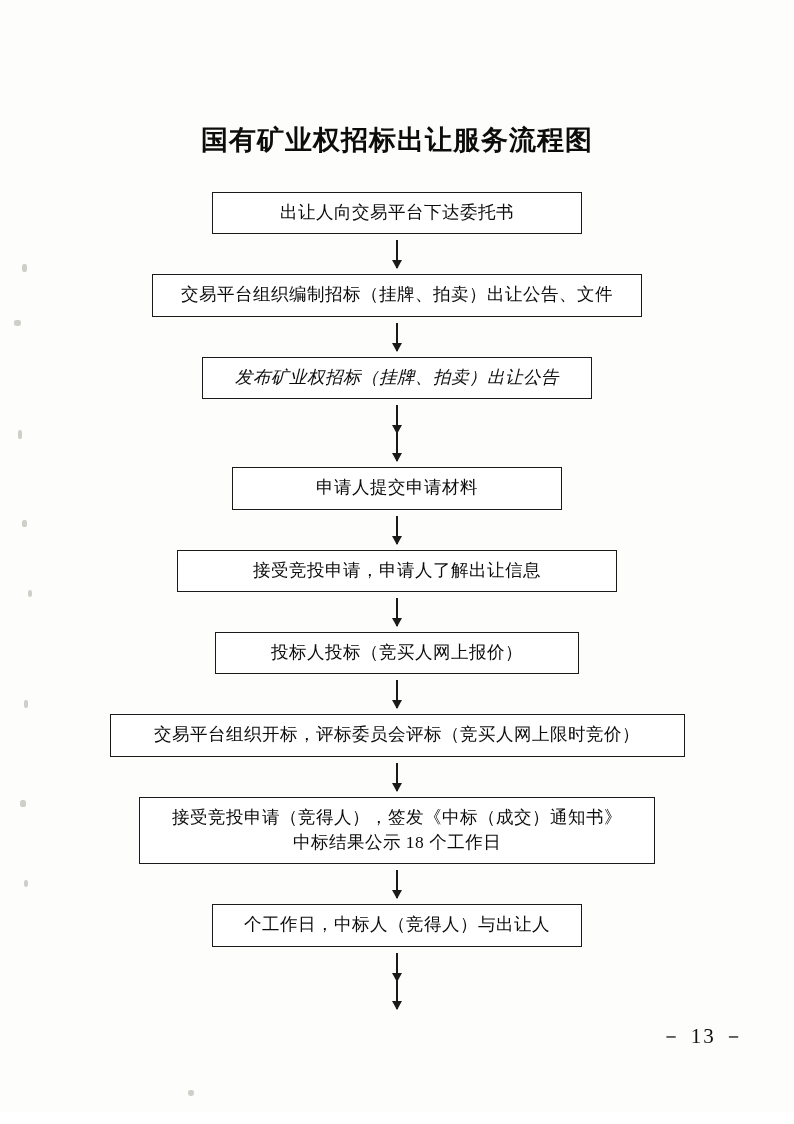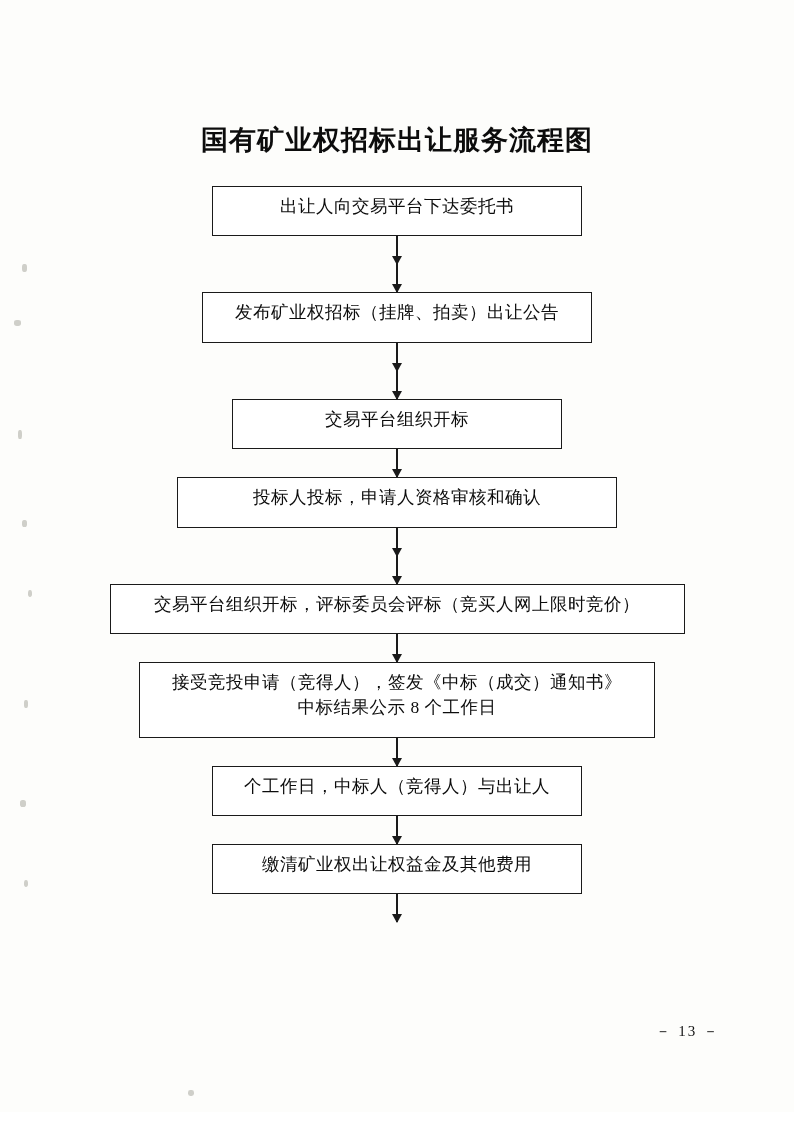--- a/index.html
+++ b/index.html
@@ -40,28 +40,28 @@
     color: #0c0c0c;
   }
   .flow {
     position: absolute;
     top: 186px;
     left: 0;
     width: 794px;
   }
   .step {
     position: relative;
-    margin: 0 auto;
+    margin: 6px auto;
     box-sizing: border-box;
     border: 1.6px solid #1a1a1a;
     background: #ffffff;
     text-align: center;
     font-size: 17.5px;
     line-height: 1.45;
-    padding: 7px 10px 16px 10px;
+    padding: 7px 10px 8px 10px;
     color: #0c0c0c;
     letter-spacing: 0.5px;
   }
   .step .l2 {
     display: block;
   }
   .connector {
     position: relative;
     margin: 0 auto;
     width: 2px;
@@ -74,23 +74,23 @@
     bottom: -1px;
     transform: translateX(-50%);
     width: 0;
     height: 0;
     border-left: 5.5px solid transparent;
     border-right: 5.5px solid transparent;
     border-top: 9px solid #1a1a1a;
   }
   .pagenum {
     position: absolute;
-    right: 74px;
+    right: 48px;
     top: 1022px;
-    font-size: 15px;
+    font-size: 21px;
     letter-spacing: 2px;
     color: #111111;
   }
 </style>
 </head>
 <body>
 
 <div class="page">
 
   <div class="speck" style="left:22px; top:264px; width:5px; height:8px;"></div>
@@ -105,60 +105,63 @@
 
   <div class="title">国有矿业权招标出让服务流程图</div>
 
   <div class="flow">
 
     <div class="step" style="width:370px;">
       <span>出让人向交易平台下达委托书</span>
     </div>
     <div class="connector" style="height:28px;"></div>
 
+    <div class="step" style="width:490px;">
+      <span>交易平台组织编制招标（挂牌、拍卖）出让公告、文件</span>
+    </div>
     <div class="connector" style="height:28px;"></div>
 
-    <div class="step" style="width:390px;">
+    <div class="step" style="width:390px;font-style:italic;">
       <span>发布矿业权招标（挂牌、拍卖）出让公告</span>
     </div>
     <div class="connector" style="height:28px;"></div>
 
     <div class="connector" style="height:28px;"></div>
 
     <div class="step" style="width:330px;">
-      <span>交易平台组织开标</span>
+      <span>申请人提交申请材料</span>
     </div>
     <div class="connector" style="height:28px;"></div>
 
     <div class="step" style="width:440px;">
-      <span>投标人投标，申请人资格审核和确认</span>
+      <span>接受竞投申请，申请人了解出让信息</span>
     </div>
     <div class="connector" style="height:28px;"></div>
 
+    <div class="step" style="width:364px;">
+      <span>投标人投标（竞买人网上报价）</span>
+    </div>
     <div class="connector" style="height:28px;"></div>
 
     <div class="step" style="width:575px;">
       <span>交易平台组织开标，评标委员会评标（竞买人网上限时竞价）</span>
     </div>
     <div class="connector" style="height:28px;"></div>
 
     <div class="step" style="width:516px;">
       <span>接受竞投申请（竞得人），签发《中标（成交）通知书》</span>
-      <span class="l2">中标结果公示 8 个工作日</span>
+      <span class="l2">中标结果公示 18 个工作日</span>
     </div>
     <div class="connector" style="height:28px;"></div>
 
     <div class="step" style="width:370px;">
       <span>个工作日，中标人（竞得人）与出让人</span>
     </div>
     <div class="connector" style="height:28px;"></div>
 
-    <div class="step" style="width:370px;">
-      <span>缴清矿业权出让权益金及其他费用</span>
-    </div>
     <div class="connector" style="height:28px;"></div>
 
 
   </div>
 
   <div class="pagenum">－ 13 －</div>
 
 </div>
 
 </body></html>

